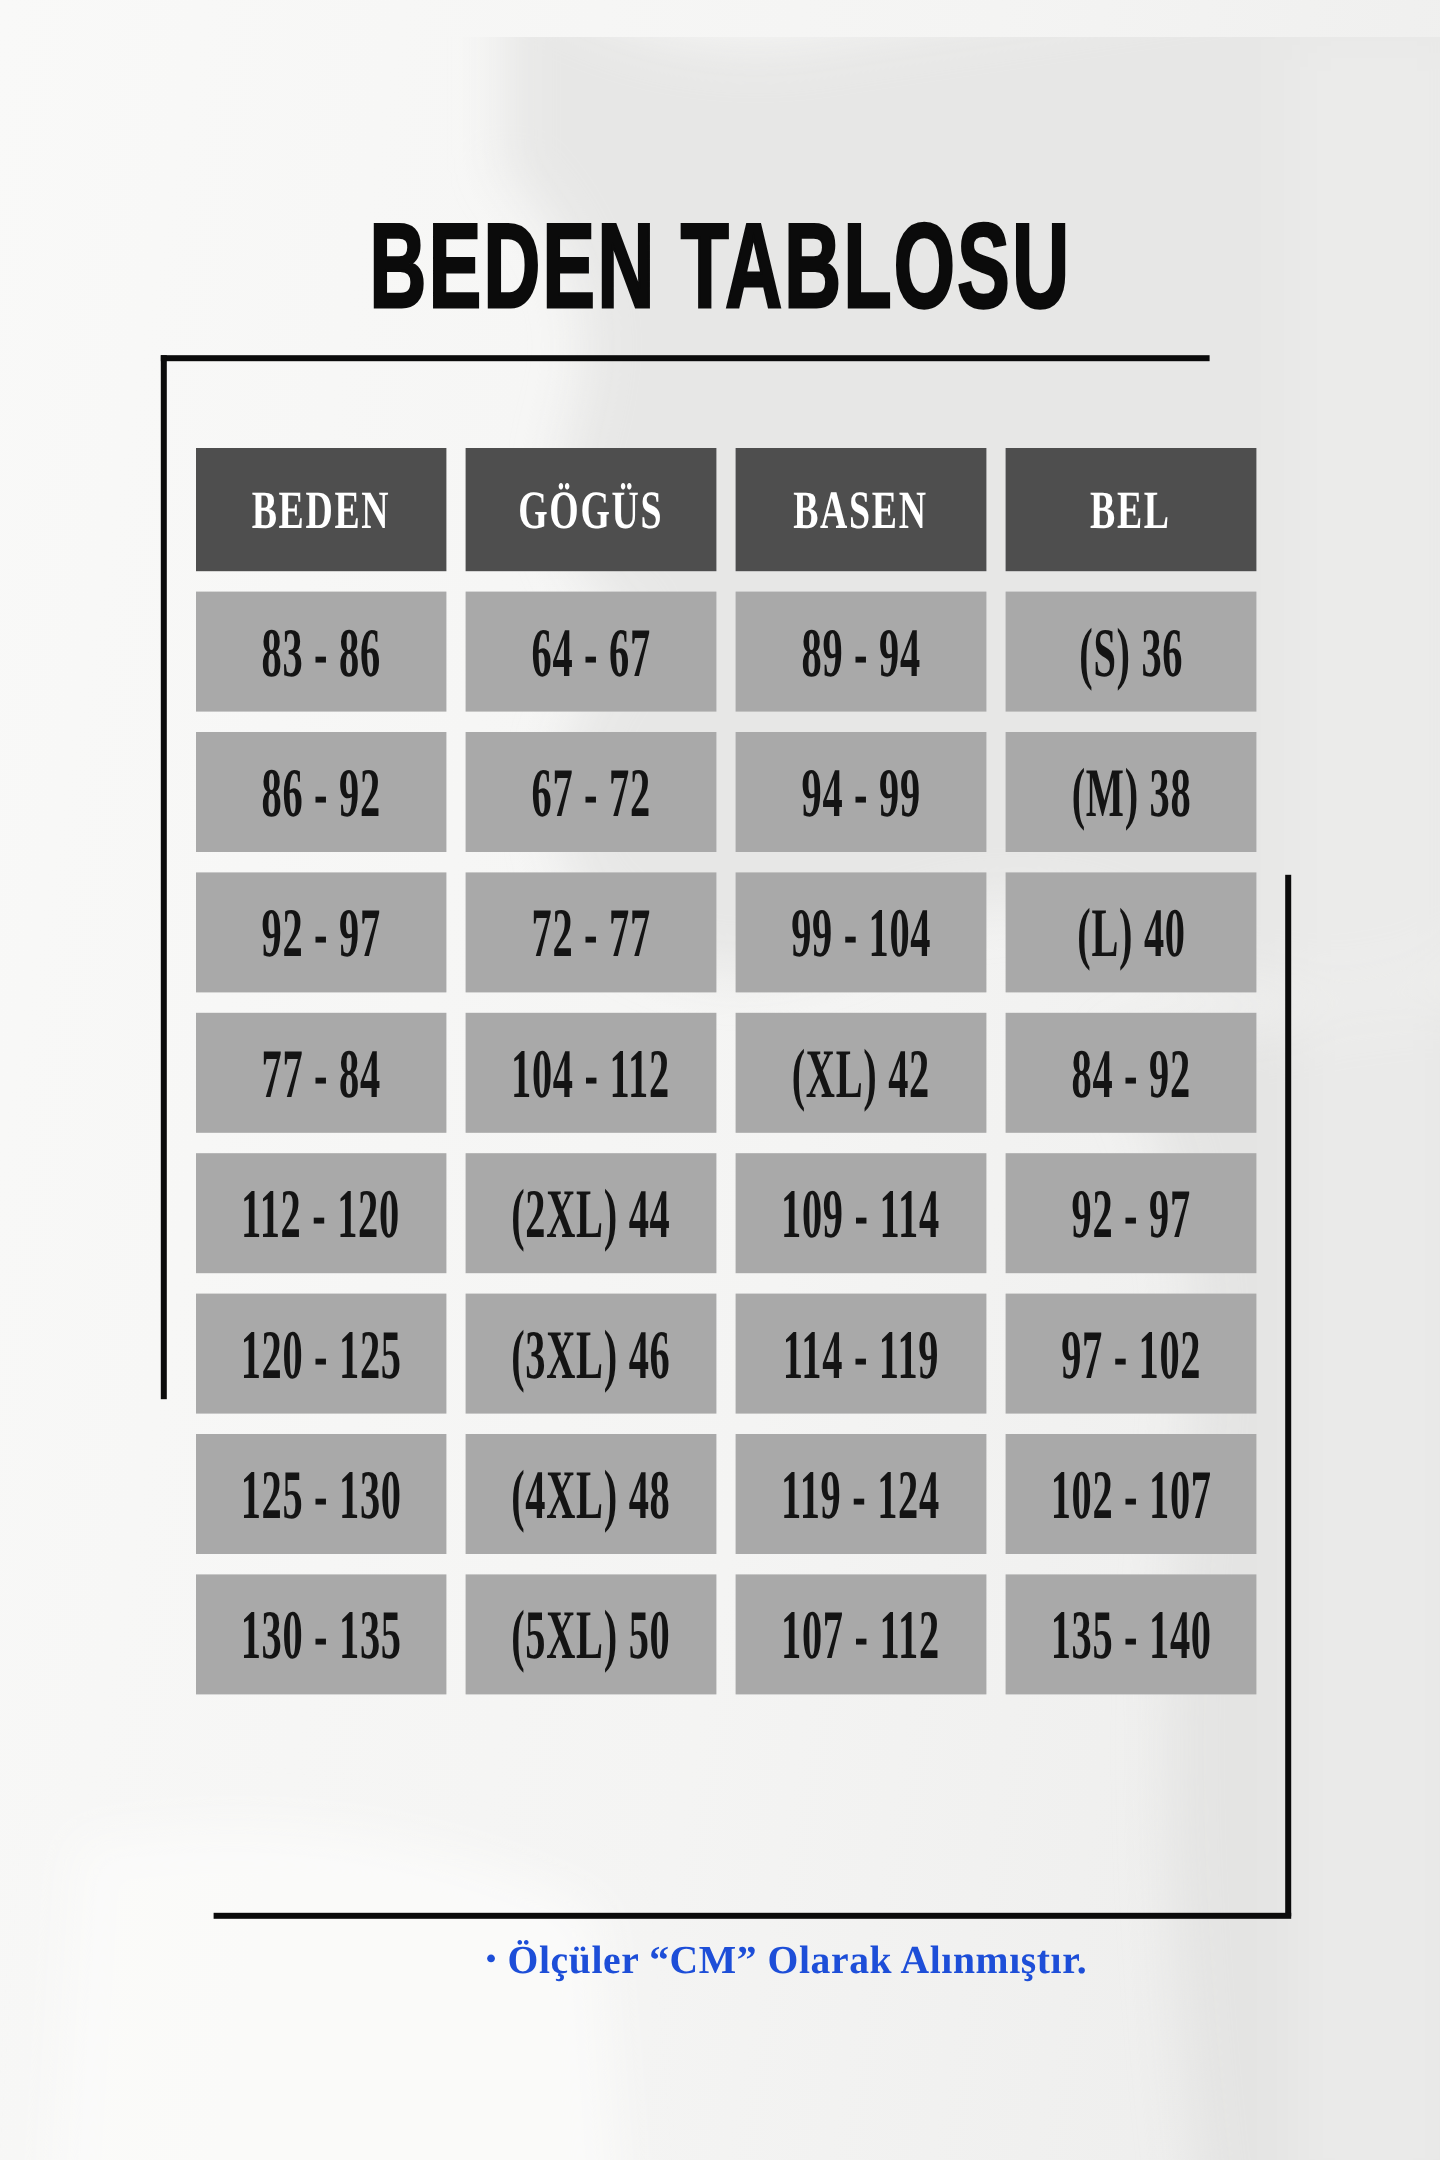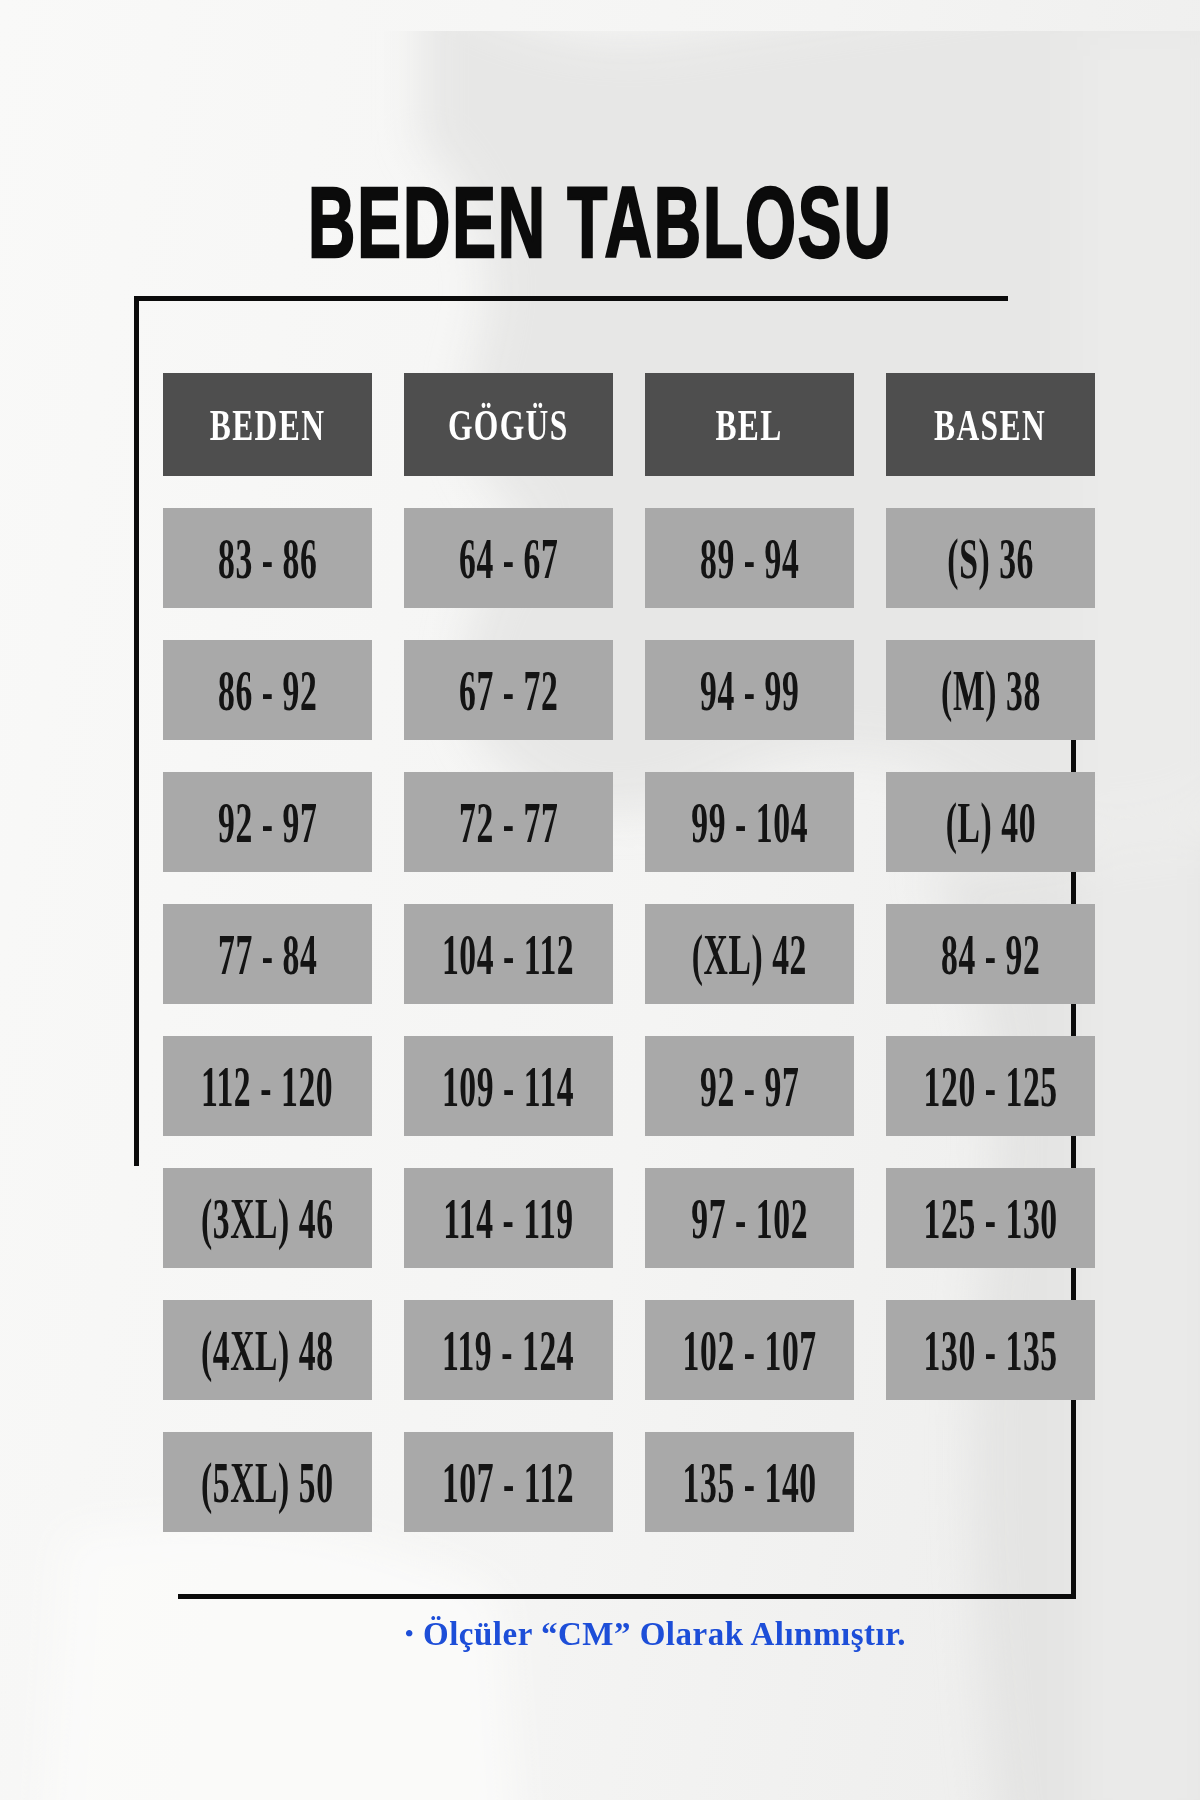--- a/index.html
+++ b/index.html
@@ -12,21 +12,21 @@
   .title-text{display:inline-block;font-family:"Liberation Sans",sans-serif;font-weight:bold;
        font-size:100px;letter-spacing:3px;color:#0b0b0b;transform:scaleX(0.655);
        transform-origin:50% 50%;-webkit-text-stroke:2.5px #0b0b0b;white-space:nowrap;}
   .line{position:absolute;background:var(--line,#0b0b0b);}
   .line-top{left:134px;top:265px;width:874px;height:5px;}
   .line-left{left:134px;top:265px;width:5px;height:870px;}
   .line-right{left:1071px;top:698px;width:5px;height:868px;}
   .line-bottom{left:178px;top:1563px;width:898px;height:5px;}
   .grid{position:absolute;left:163px;top:342px;display:grid;
        grid-template-columns:repeat(4,209px);grid-template-rows:103px repeat(9,100px);
-       column-gap:16px;row-gap:17px;gap:32px;}
+       column-gap:16px;row-gap:17px;}
   .cell{display:flex;align-items:center;justify-content:center;overflow:hidden;}
   .cell.head{background:var(--header-bg,#4e4e4e);}
   .cell.head .t{color:var(--header-text,#ffffff);font-size:45px;font-weight:bold;
        letter-spacing:2px;transform:scaleX(0.7);white-space:nowrap;}
   .cell.data{background:var(--cell-bg,#a9a9a9);}
   .cell.data .t{color:var(--cell-text,#141414);font-size:58px;font-weight:bold;
        letter-spacing:1px;transform:scaleX(0.58);white-space:nowrap;}
   .footer{position:absolute;top:1585px;right:122px;margin:0;font-size:33px;font-weight:bold;
        color:#1d4ed8;line-height:1.15;white-space:nowrap;letter-spacing:0.5px;}
   .footer .bullet{font-size:24px;vertical-align:4px;margin-right:9px;}
@@ -60,24 +60,24 @@
   <div class="line line-bottom"></div>
 
   <div class="grid" id="grid">
       <div class="cell head">
         <span class="t">BEDEN</span>
       </div>
       <div class="cell head">
         <span class="t">GÖGÜS</span>
       </div>
       <div class="cell head">
-        <span class="t">BEL</span>
+        <span class="t">BASEN</span>
       </div>
       <div class="cell head">
-        <span class="t">BASEN</span>
+        <span class="t">BEL</span>
       </div>
       <div class="cell data">
         <span class="t">83 - 86</span>
       </div>
       <div class="cell data">
         <span class="t">64 - 67</span>
       </div>
       <div class="cell data">
         <span class="t">89 - 94</span>
       </div>
@@ -117,20 +117,23 @@
       <div class="cell data">
         <span class="t">(XL) 42</span>
       </div>
       <div class="cell data">
         <span class="t">84 - 92</span>
       </div>
       <div class="cell data">
         <span class="t">112 - 120</span>
       </div>
       <div class="cell data">
+        <span class="t">(2XL) 44</span>
+      </div>
+      <div class="cell data">
         <span class="t">109 - 114</span>
       </div>
       <div class="cell data">
         <span class="t">92 - 97</span>
       </div>
       <div class="cell data">
         <span class="t">120 - 125</span>
       </div>
       <div class="cell data">
         <span class="t">(3XL) 46</span>

